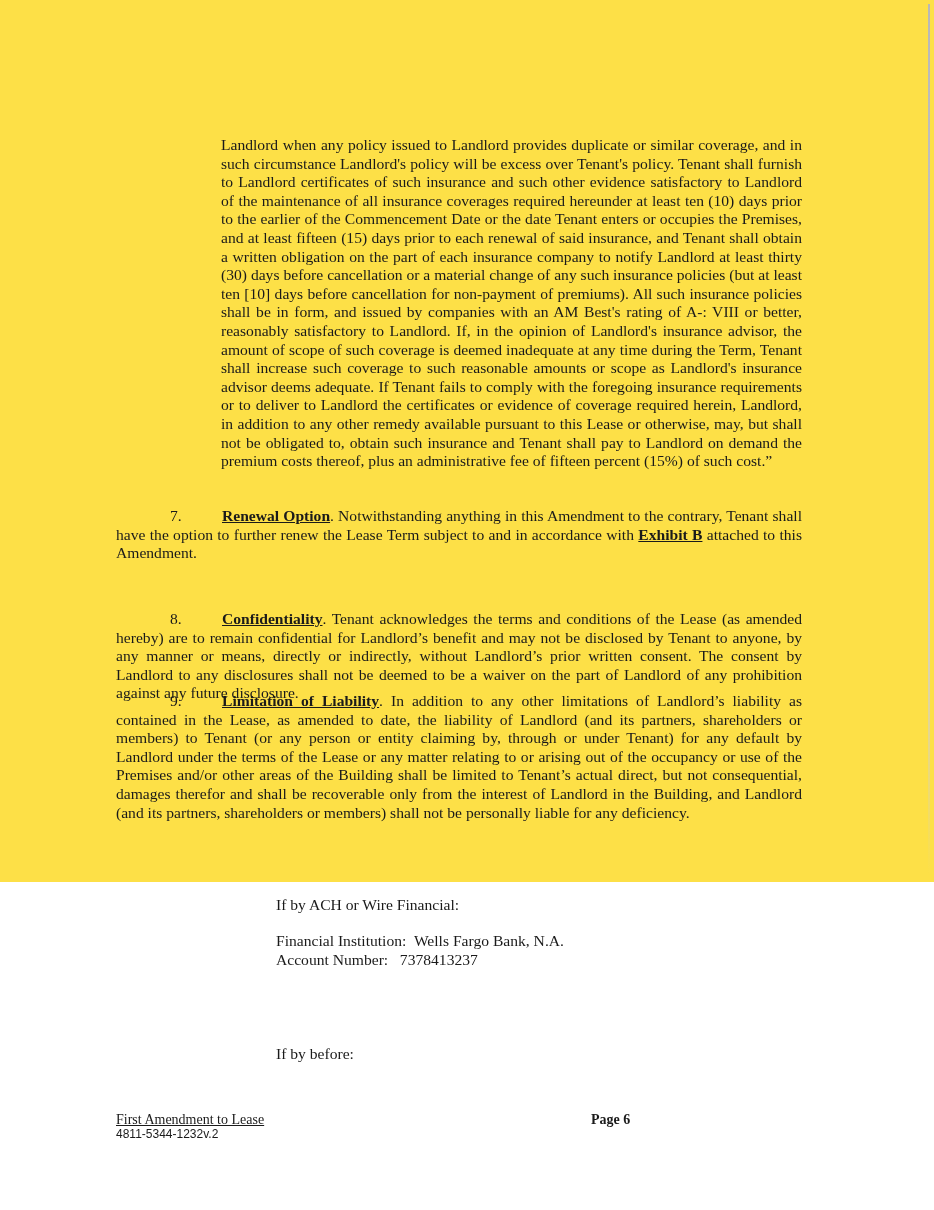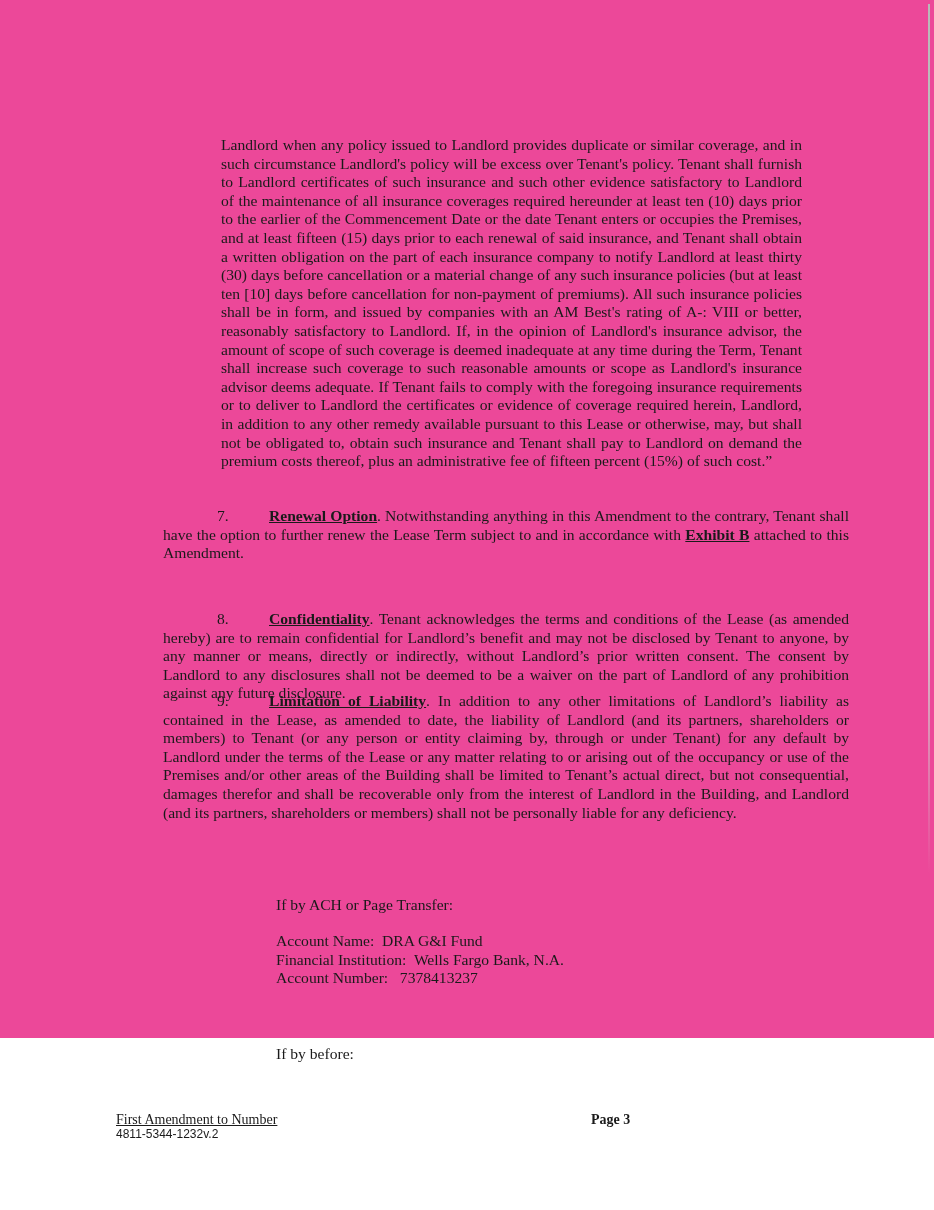--- a/index.html
+++ b/index.html
@@ -1,24 +1,24 @@
 <!DOCTYPE html>
 <html><head>
 <meta charset="utf-8">
 <style>
   html, body { margin: 0; padding: 0; background: #ffffff; }
   body { width: 934px; height: 1210px; position: relative; overflow: hidden;
          font-family: "Liberation Serif", serif; color: #1a1a1a; }
-  .page { position: absolute; left: 0; top: 0; width: 934px; height: 1038px; background: #ec4899; }
+  .page { position: absolute; left: 0; top: 0; width: 934px; height: 882px; background: #fde047; }
   .edge-line { position: absolute; left: 928px; top: 4px; width: 2px; height: 870px;
                background: linear-gradient(#b8b8b8, #cfcfcf 70%, rgba(220,220,220,0)); }
   .quote-block { position: absolute; left: 221px; top: 136px; width: 581px;
                  font-size: 15.6px; line-height: 18.6px; text-align: justify; }
   .para { position: absolute; left: 116px; width: 686px; font-size: 15.6px;
-          line-height: 18.6px; text-align: justify; margin-left: 47px; }
+          line-height: 18.6px; text-align: justify; }
   .para .num { display: inline-block; width: 52px; padding-left: 54px; }
   .heading { font-weight: bold; text-decoration: underline; }
   .exhibit { font-weight: bold; text-decoration: underline; }
   #p7 { top: 507px; }
   #p8 { top: 610px; }
   #p9 { top: 692px; }
   #p10 { top: 840px; }
   .instructions { position: absolute; left: 276px; font-size: 15.6px; line-height: 18.6px; }
   #ach-title { top: 896px; }
   #acct-list { top: 932px; }
@@ -43,28 +43,27 @@
 
   <div class="para" id="p8">
     <span class="num">8.</span><span class="heading">Confidentiality</span><span>.  Tenant acknowledges the terms and conditions of the Lease (as amended hereby) are to remain confidential for Landlord’s benefit and may not be disclosed by Tenant to anyone, by any manner or means, directly or indirectly, without Landlord’s prior written consent.  The consent by Landlord to any disclosures shall not be deemed to be a waiver on the part of Landlord of any prohibition against any future disclosure.</span>
   </div>
 
   <div class="para" id="p9">
     <span class="num">9.</span><span class="heading">Limitation of Liability</span><span>.  In addition to any other limitations of Landlord’s liability as contained in the Lease, as amended to date, the liability of Landlord (and its partners, shareholders or members) to Tenant (or any person or entity claiming by, through or under Tenant) for any default by Landlord under the terms of the Lease or any matter relating to or arising out of the occupancy or use of the Premises and/or other areas of the Building shall be limited to Tenant’s actual direct, but not consequential, damages therefor and shall be recoverable only from the interest of Landlord in the Building, and Landlord (and its partners, shareholders or members) shall not be personally liable for any deficiency.</span>
   </div>
 
 
-  <div class="instructions" id="ach-title">If by ACH or Page Transfer:</div>
+  <div class="instructions" id="ach-title">If by ACH or Wire Financial:</div>
 
   <div class="instructions" id="acct-list">
-    <div class="acct-line">Account Name:  DRA G&amp;I Fund</div>
     <div class="acct-line">Financial Institution:  Wells Fargo Bank, N.A.</div>
     <div class="acct-line">Account Number:   7378413237</div>
   </div>
 
   <div class="instructions" id="check-title">If by before:</div>
 
   <div class="footer-left">
-    <div class="footer-title">First Amendment to Number</div>
+    <div class="footer-title">First Amendment to Lease</div>
     <div class="footer-docid">4811-5344-1232v.2</div>
   </div>
-  <div class="footer-page">Page 3</div>
+  <div class="footer-page">Page 6</div>
 </div>
 
 </body></html>

